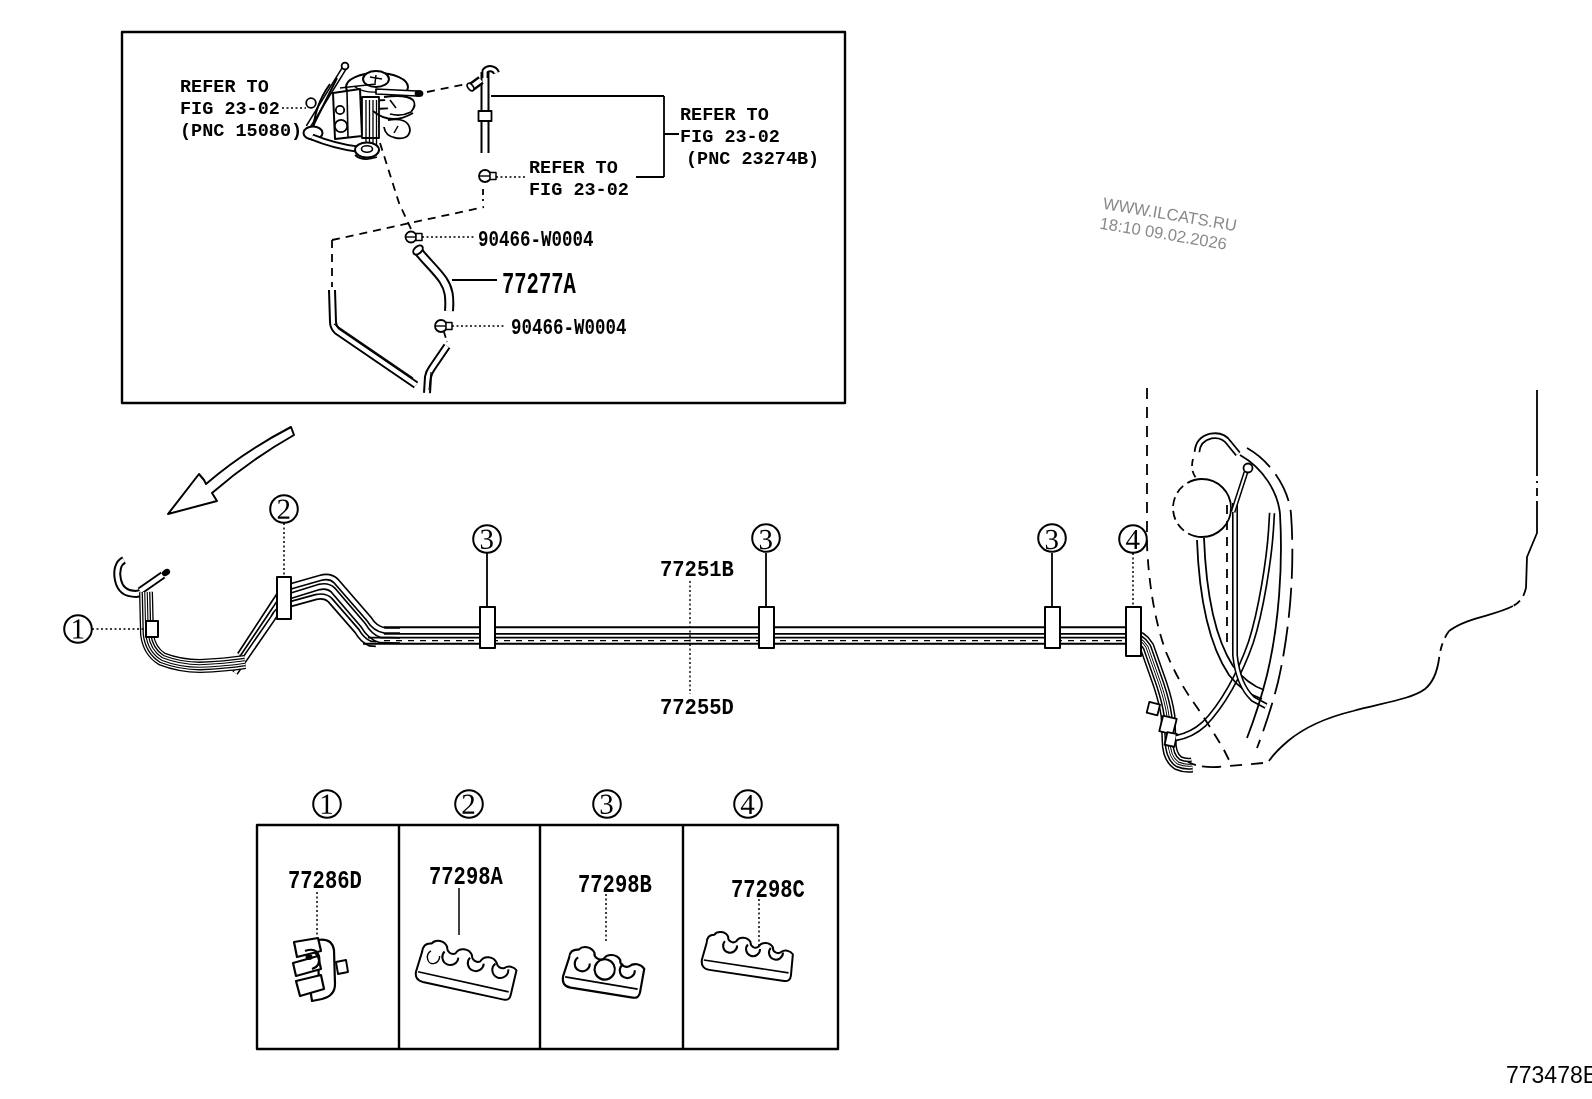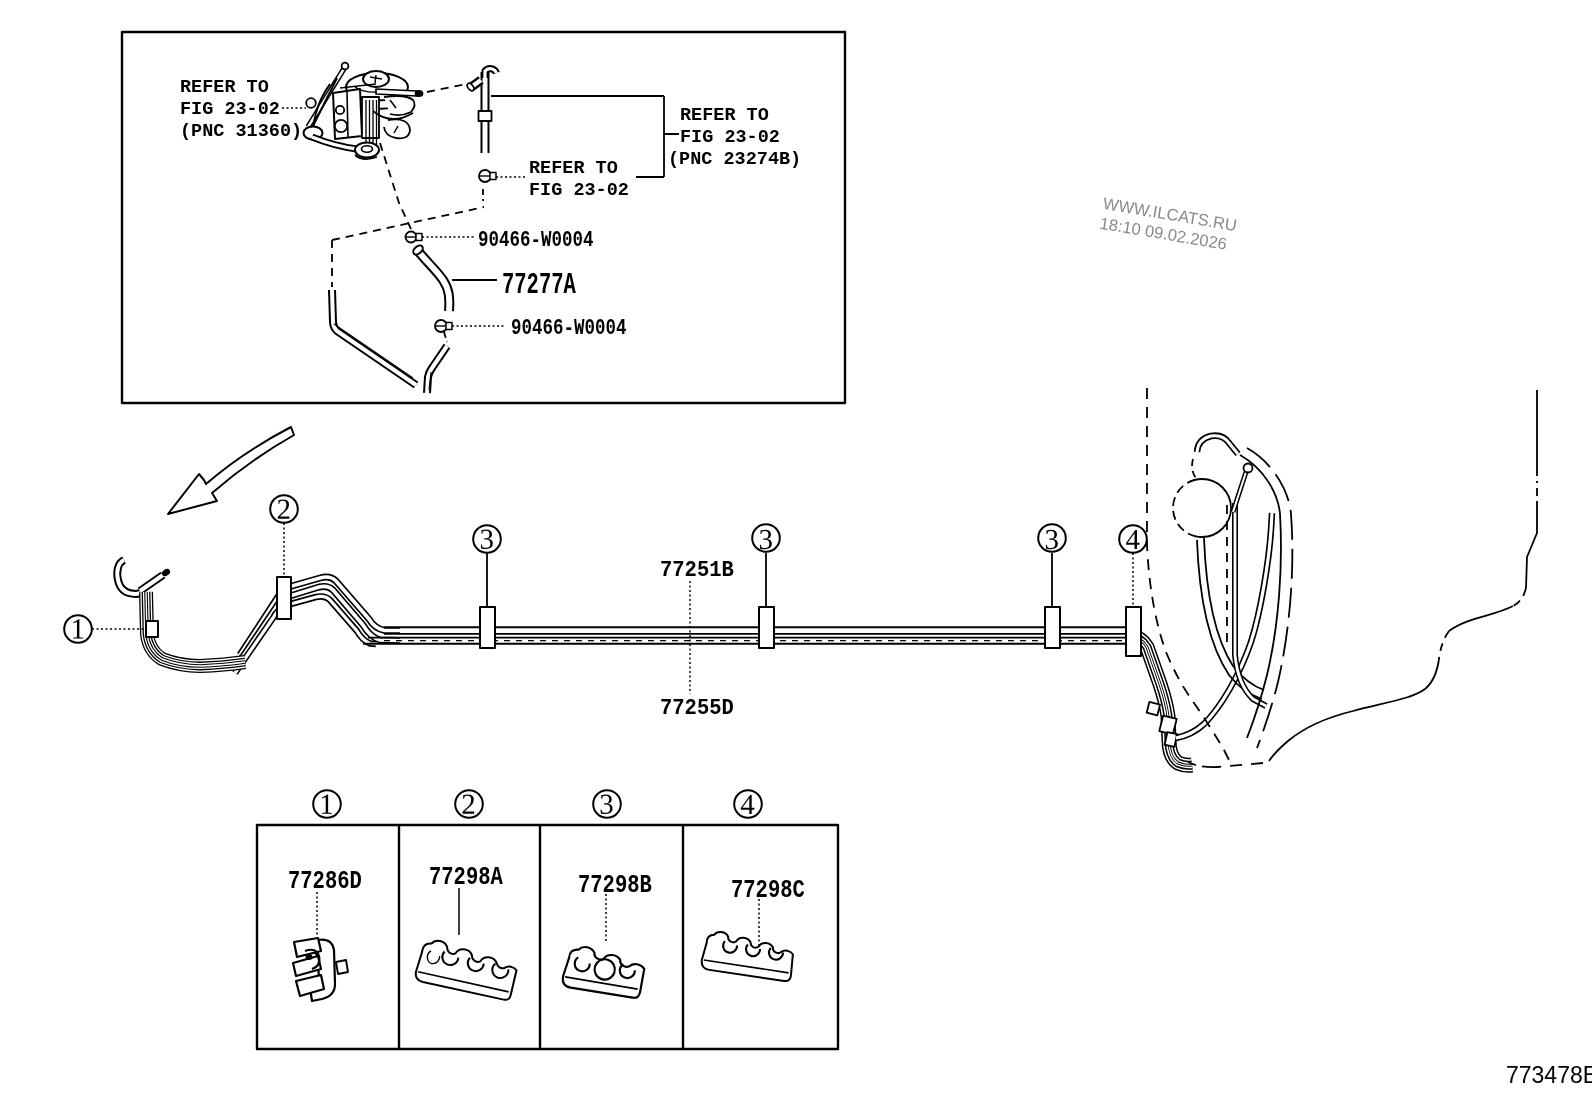--- a/index.html
+++ b/index.html
@@ -290,24 +290,24 @@
   <path d="M2,12 Q0,4 7,2 a8,7 0 0 1 14,-2 a5,5 0 0 0 9,2 a8,7 0 0 1 14,-3 a5,5 0 0 0 9,2 a8,7 0 0 1 14,-3 a5,5 0 0 0 9,2 a8,7 0 0 1 12,-1 L92,20 Q93,26 87,27 L12,37 Q3,38 2,29 Z"></path>
   <path d="M19,5 a7,7 0 1 0 13,1" fill="none"></path>
   <path d="M42,2 a7,7 0 1 0 13,1" fill="none"></path>
   <path d="M65,-1 a7,7 0 1 0 13,1" fill="none"></path>
   <path d="M4,29 L89,18" fill="none" stroke-width="1.6"></path>
 </g>
 </svg>
 
 <div class="lbl" style="left:180px;top:79px;font-size:18.5px;">REFER TO</div>
 <div class="lbl" style="left:180px;top:101px;font-size:18.5px;">FIG 23-02</div>
-<div class="lbl" style="left:180px;top:123px;font-size:18.5px;">(PNC 31360)</div>
+<div class="lbl" style="left:180px;top:123px;font-size:18.5px;">(PNC 15080)</div>
 <div class="lbl" style="left:680px;top:107px;font-size:18.5px;">REFER TO</div>
 <div class="lbl" style="left:680px;top:129px;font-size:18.5px;">FIG 23-02</div>
-<div class="lbl" style="left:668px;top:151px;font-size:18.5px;">(PNC 23274B)</div>
+<div class="lbl" style="left:686px;top:151px;font-size:18.5px;">(PNC 23274B)</div>
 <div class="lbl" style="left:529px;top:160px;font-size:18.5px;">REFER TO</div>
 <div class="lbl" style="left:529px;top:182px;font-size:18.5px;">FIG 23-02</div>
 <div class="lbl" style="left:478px;top:230px;font-size:17.5px;transform:scale(1,1.25);">90466-W0004</div>
 <div class="lbl" style="left:511px;top:318px;font-size:17.5px;transform:scale(1,1.25);">90466-W0004</div>
 <div class="lbl" style="left:502px;top:272px;font-size:20.5px;transform:scale(1,1.4);">77277A</div>
 <div class="lbl" style="left:660px;top:559px;font-size:20.5px;transform:scale(1,1.1);">77251B</div>
 <div class="lbl" style="left:660px;top:697px;font-size:20.5px;transform:scale(1,1.1);">77255D</div>
 <div class="lbl" style="left:288px;top:869px;font-size:20.5px;transform:scale(1,1.25);">77286D</div>
 <div class="lbl" style="left:429px;top:865px;font-size:20.5px;transform:scale(1,1.25);">77298A</div>
 <div class="lbl" style="left:578px;top:873px;font-size:20.5px;transform:scale(1,1.25);">77298B</div>

